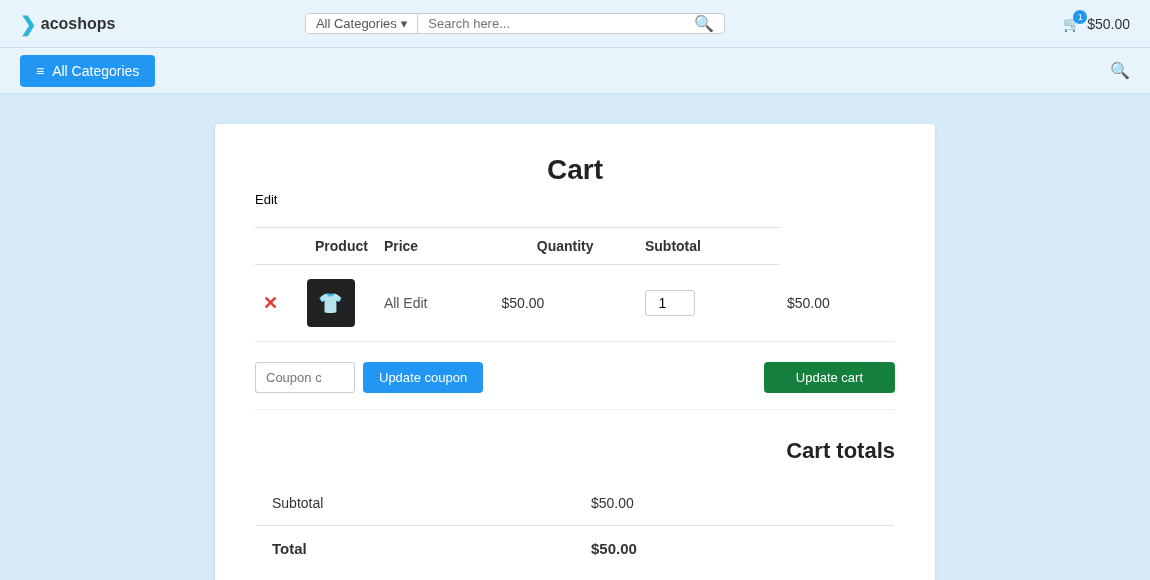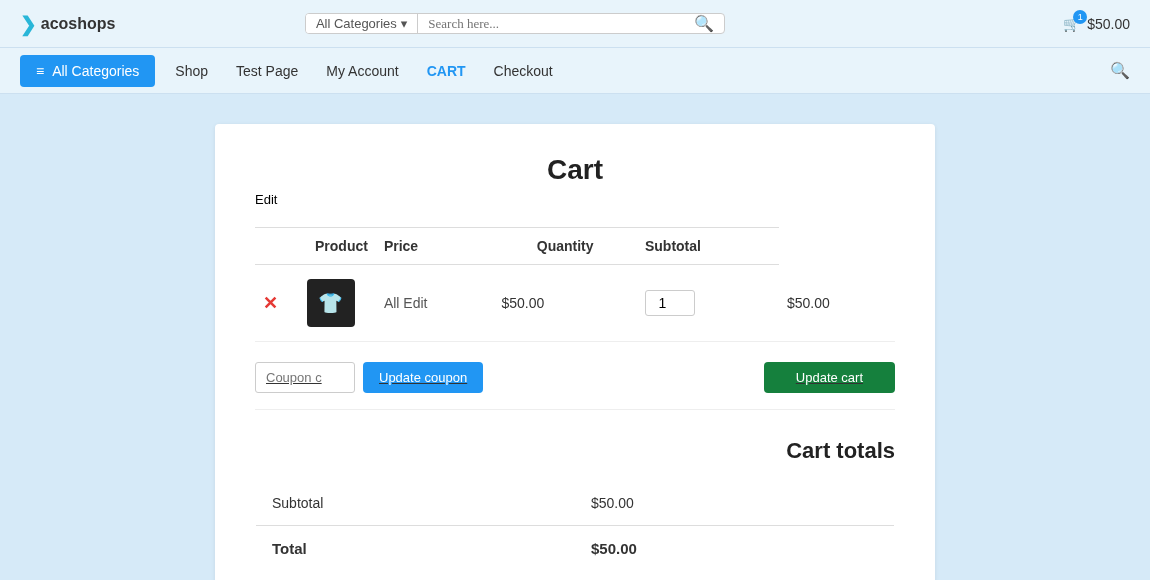--- a/index.html
+++ b/index.html
@@ -57,21 +57,20 @@
       gap: 4px;
       white-space: nowrap;
     }
     .search-input {
       border: none;
       outline: none;
       padding: 0 10px;
       flex: 1;
       font-size: 13px;
       color: #999;
-      font-family: Liberation Serif, serif;
     }
     .search-btn {
       background: none;
       border: none;
       padding: 0 10px;
       cursor: pointer;
       color: #666;
       font-size: 16px;
     }
     .cart-info {
@@ -231,21 +230,20 @@
     }
     .product-subtotal { color: #333; }
 
     
     .coupon-row {
       display: flex;
       align-items: center;
       gap: 8px;
       padding: 16px 0;
       border-bottom: 1px solid #eee;
-      text-decoration: underline;
     }
     .coupon-input {
       border: 1px solid #ccc;
       border-radius: 3px;
       padding: 7px 10px;
       font-size: 13px;
       width: 100px;
     }
     .apply-coupon-btn {
       background: #2196f3;
@@ -321,27 +319,20 @@
     </div>
     <span>$50.00</span>
   </div>
 </div>
 
 <div class="nav-bar">
   <button class="nav-all-categories">
     <span>≡</span>
     <span>All Categories</span>
   </button>
-  <div class="nav-links">
-    <a class="nav-link">Shop</a>
-    <a class="nav-link">Test Page</a>
-    <a class="nav-link">My Account</a>
-    <a class="nav-link active">CART</a>
-    <a class="nav-link">Checkout</a>
-  </div>
   <span class="nav-search-icon">🔍</span>
 </div>
 
 <div class="main-content">
   <div class="cart-container">
 
     <h1 class="cart-title">Cart</h1>
     <div class="cart-edit">Edit</div>
 
     <table class="cart-table">

